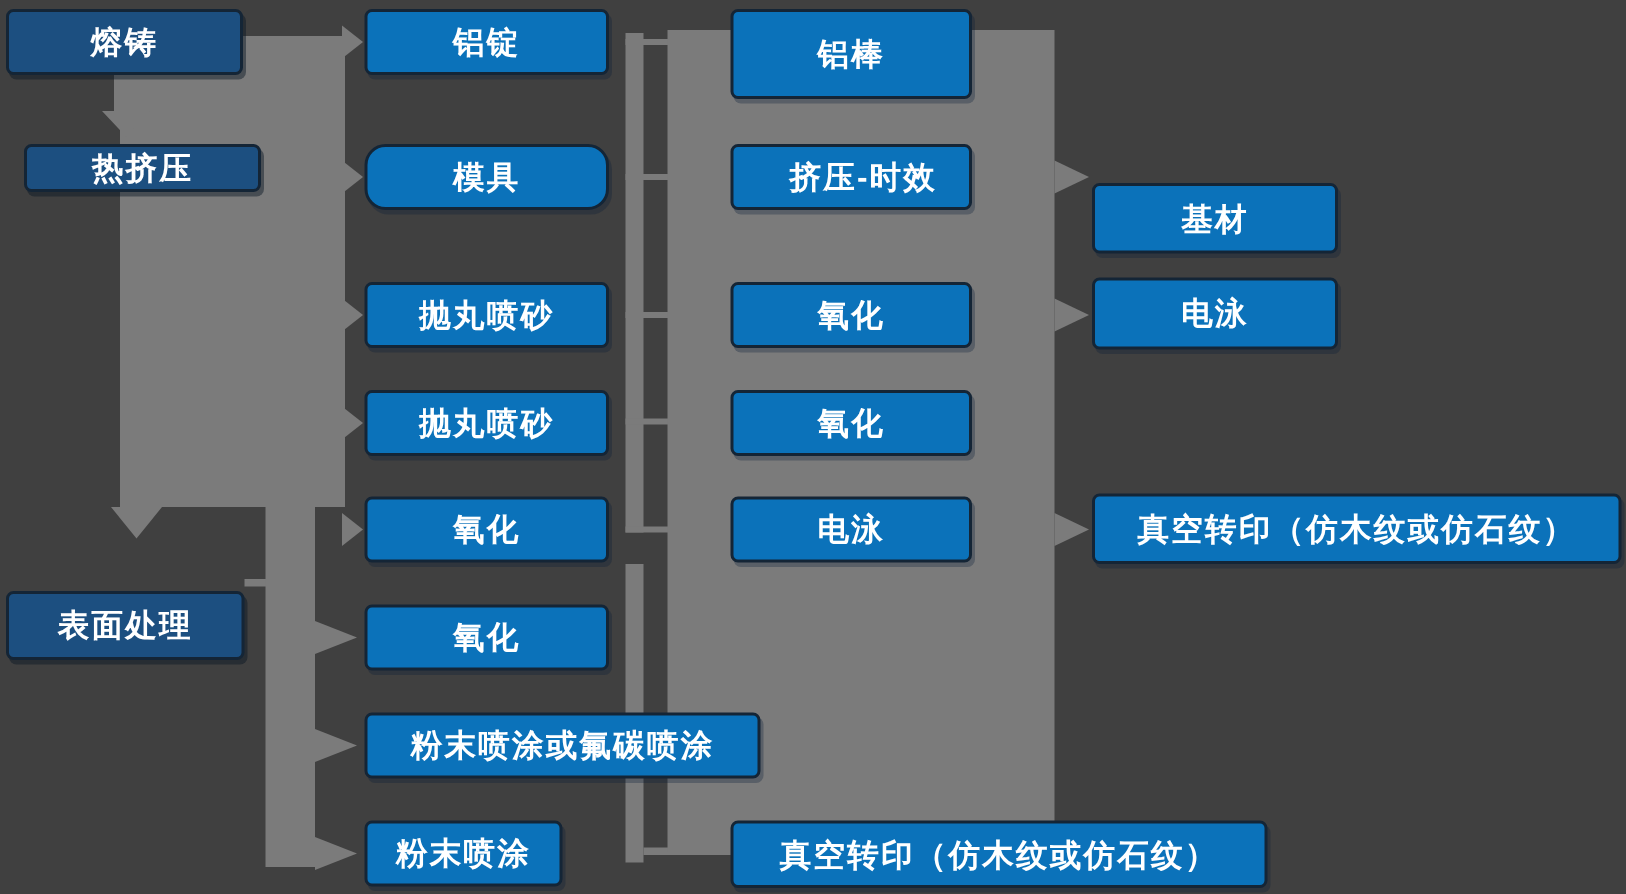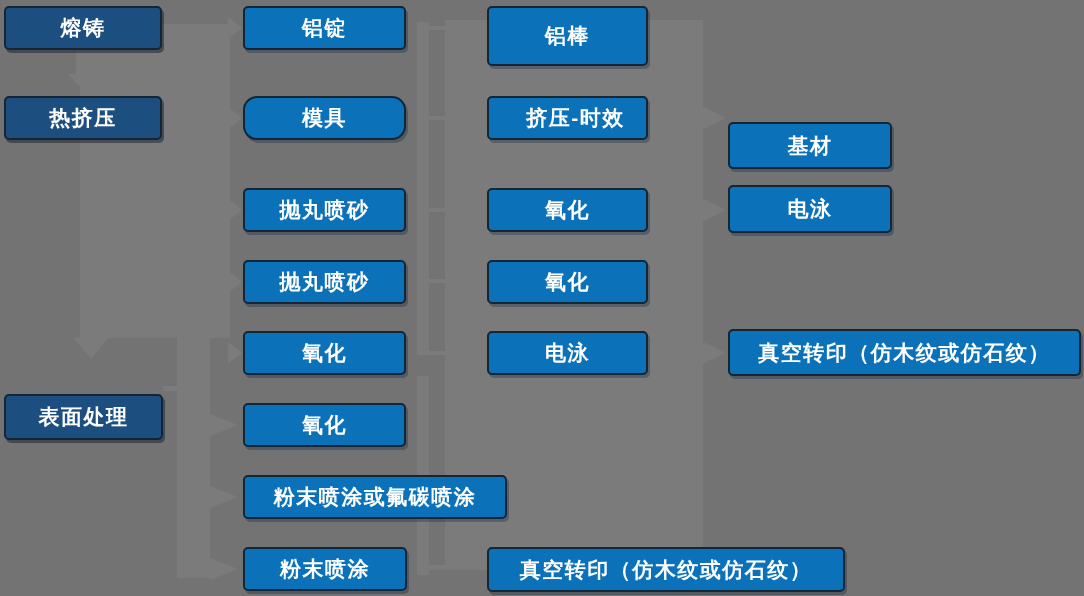--- a/index.html
+++ b/index.html
@@ -1,17 +1,17 @@
 <!DOCTYPE html>
 <html><head>
 <meta charset="utf-8">
 <style>
   html,body{margin:0;padding:0;background:#ffffff;}
   .canvas{
-    position:relative;width:1084px;height:596px;background:#737373;
+    position:relative;width:1084px;height:596px;background:#404040;
     font-family:"Liberation Sans","DejaVu Sans",sans-serif;overflow:hidden;
   }
   .connectors{position:absolute;left:0;top:0;width:1084px;height:596px;}
   .node{
     position:absolute;box-sizing:border-box;
     display:flex;align-items:center;justify-content:center;
     color:#ffffff;font-weight:700;font-size:21px;letter-spacing:1.5px;
     border:2px solid #142536;border-radius:5px;
     white-space:nowrap;
   }
@@ -56,31 +56,31 @@
       <rect x="429" y="565" width="59" height="5"></rect>
 
       <rect x="445" y="20" width="258" height="548"></rect>
       <polygon points="703,107 703,129 726,118"></polygon>
       <polygon points="703,199 703,221 726,210"></polygon>
       <polygon points="703,342 703,364 726,353"></polygon>
     </g>
   </svg>
 
   <div class="node dark" style="left:4px;top:6px;width:158px;height:44px;">熔铸</div>
-  <div class="node dark" style="left:4px;top:96px;width:158px;height:44px;">热挤压</div>
+  <div class="node dark" style="left:16px;top:96px;width:158px;height:32px;">热挤压</div>
   <div class="node dark" style="left:4px;top:366px;width:159px;height:46px;margin-top:28px;">表面处理</div>
 
   <div class="node blue" style="left:243px;top:6px;width:163px;height:44px;">铝锭</div>
   <div class="node blue" style="left:243px;top:96px;width:163px;height:44px;border-radius:14px;">模具</div>
   <div class="node blue" style="left:243px;top:188px;width:163px;height:44px;">抛丸喷砂</div>
   <div class="node blue" style="left:243px;top:260px;width:163px;height:44px;">抛丸喷砂</div>
   <div class="node blue" style="left:243px;top:331px;width:163px;height:44px;">氧化</div>
   <div class="node blue" style="left:243px;top:403px;width:163px;height:44px;">氧化</div>
   <div class="node blue" style="left:243px;top:475px;width:264px;height:44px;">粉末喷涂或氟碳喷涂</div>
-  <div class="node blue" style="left:243px;top:547px;width:164px;height:44px;">粉末喷涂</div>
+  <div class="node blue" style="left:243px;top:547px;width:132px;height:44px;">粉末喷涂</div>
 
   <div class="node blue" style="left:487px;top:6px;width:161px;height:60px;">铝棒</div>
   <div class="node blue" style="left:487px;top:96px;width:161px;height:44px;padding-left:16px;">挤压-时效</div>
   <div class="node blue" style="left:487px;top:188px;width:161px;height:44px;">氧化</div>
   <div class="node blue" style="left:487px;top:260px;width:161px;height:44px;">氧化</div>
   <div class="node blue" style="left:487px;top:331px;width:161px;height:44px;">电泳</div>
   <div class="node blue" style="left:487px;top:547px;width:358px;height:45px;">真空转印（仿木纹或仿石纹）</div>
 
   <div class="node blue" style="left:728px;top:94px;width:164px;height:47px;margin-top:28px;">基材</div>
   <div class="node blue" style="left:728px;top:185px;width:164px;height:48px;">电泳</div>

